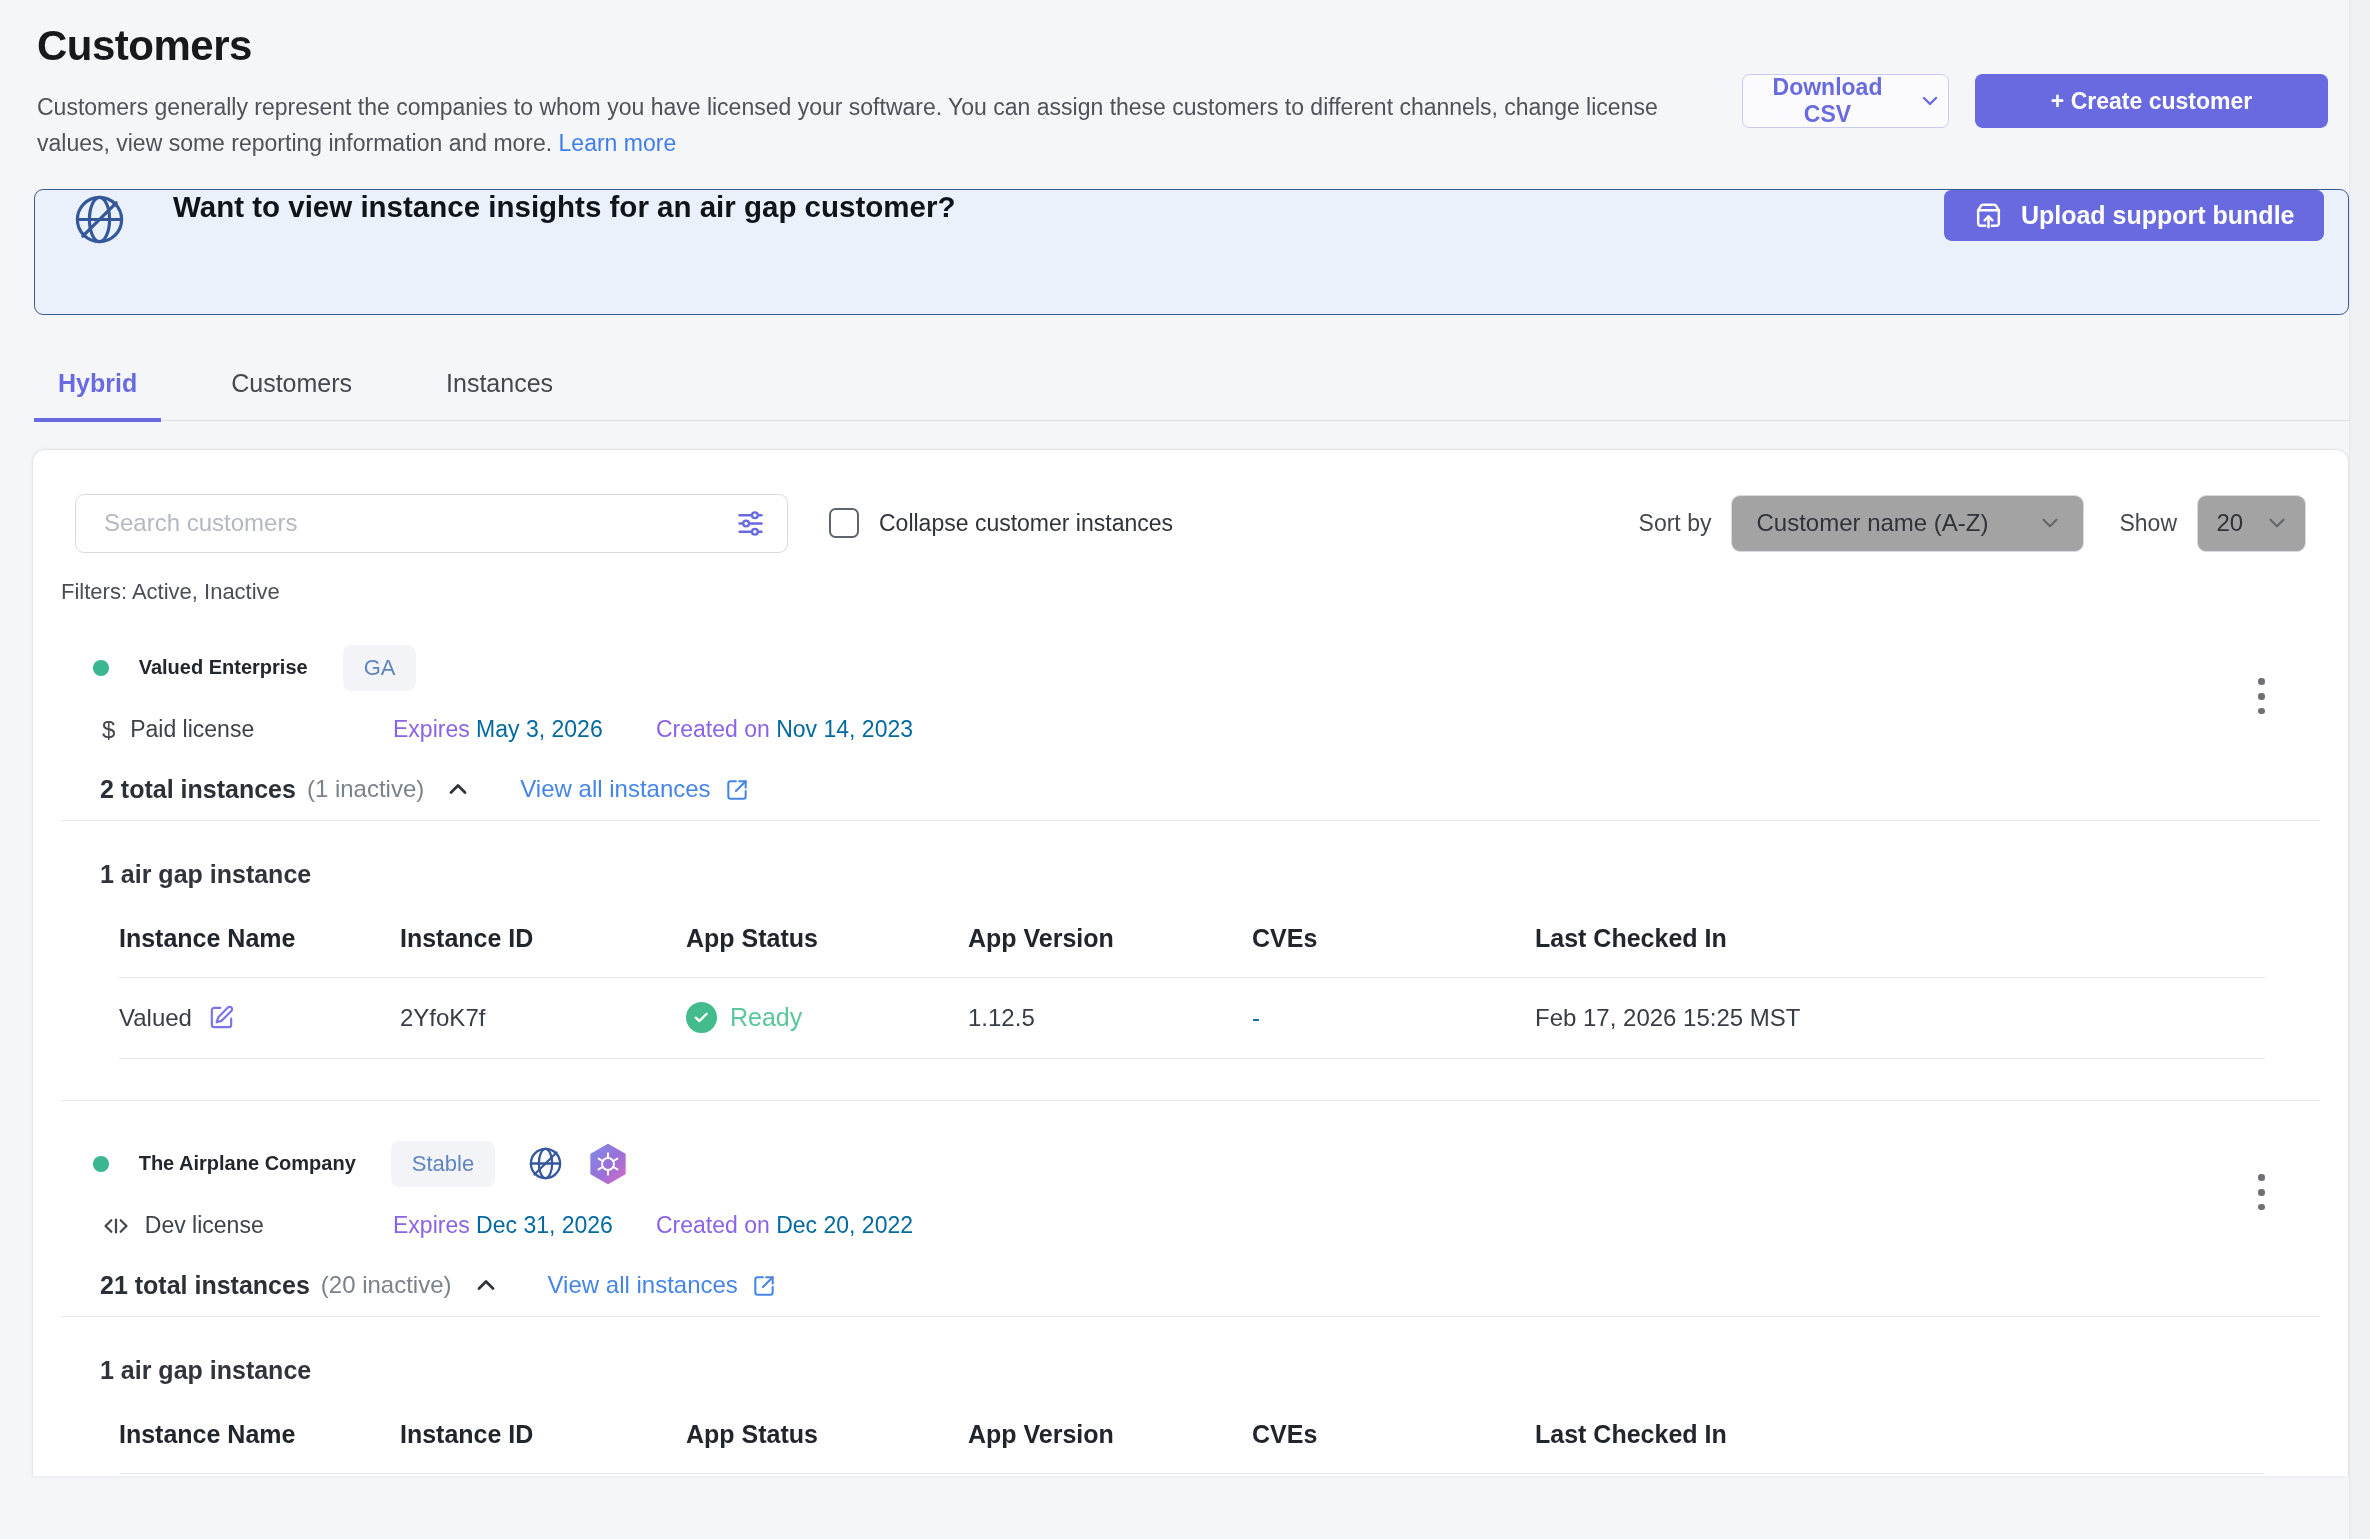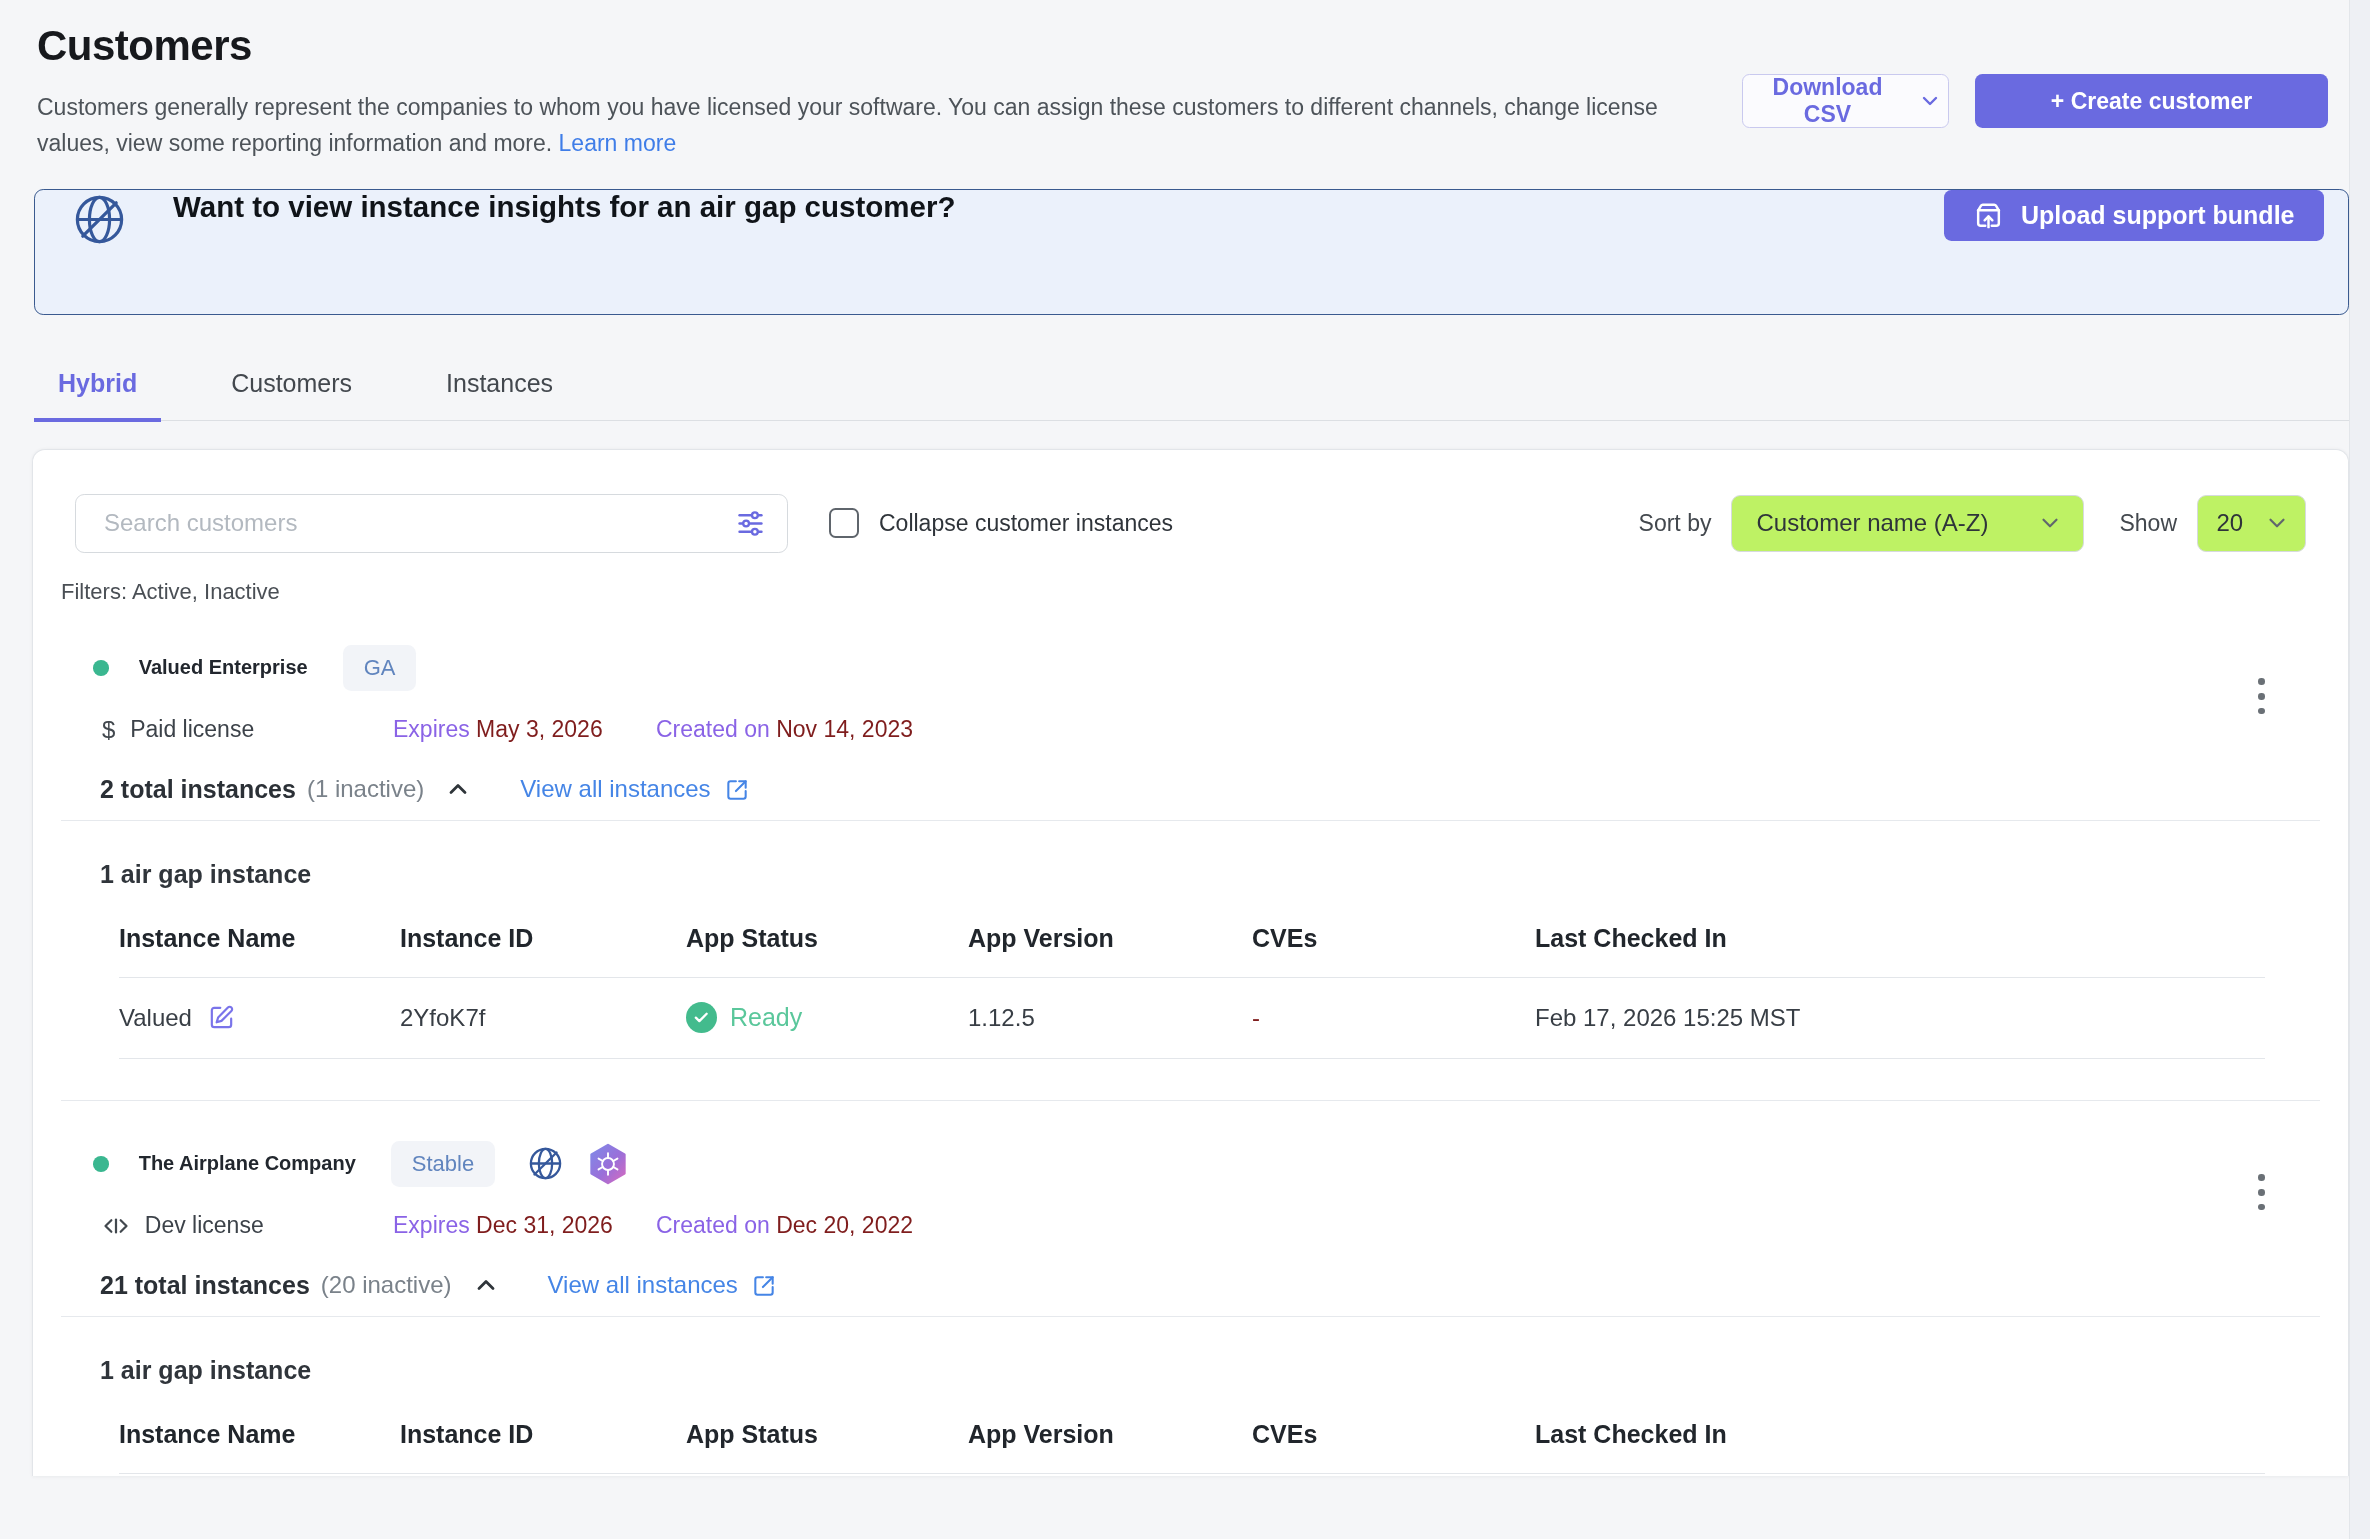--- a/index.html
+++ b/index.html
@@ -42,21 +42,21 @@
   .toolbar { display:flex; align-items:center; margin:44px 42px 0; }
   .search-box { width:713px; height:59px; border:1.8px solid #d6dade; border-radius:9.2px; background:#fff; display:flex; align-items:center;gap:12px; }
   .search-box input { flex:1; margin-left:26px; border:none; outline:none; font-family:inherit; font-size:24px; color:#33383d; background:transparent; }
   .search-box input::placeholder { color:#b3b9c0; }
   .sliders-btn { margin-right:20px; display:flex; cursor:pointer; }
   .collapse-wrap { display:flex; align-items:center; margin-left:41px; gap:20px; cursor:pointer; }
   .checkbox { width:30px; height:30px; border:2.8px solid #5f656c; border-radius:6.5px; background:#fff; }
   .collapse-label { font-size:23px; color:#2f343a; }
   .toolbar-right { margin-left:auto; display:flex; align-items:center; }
   .ctl-label { font-size:23px; color:#43484e; }
-  .select { height:57px; border:1.8px solid #d6dade; border-radius:9.2px; background:#bef264; display:flex; align-items:center; font-size:24px; color:#2f343a; cursor:pointer; }
+  .select { height:57px; border:1.8px solid #d6dade; border-radius:9.2px; background:#a3a3a3; display:flex; align-items:center; font-size:24px; color:#2f343a; cursor:pointer; }
   .select-sort { width:353px; margin-left:20px; padding:0 20px 0 24px; }
   .select-show { width:109px; margin-left:20px; padding:0 14.8px 0 18.5px; }
   .select .val { flex:1; }
   .show-label { margin-left:35px; }
 
   .filters-line { margin:26px 0 0 28px; font-size:22px; color:#4a4f55; }
 
   
   .cust-head { position:relative; display:flex; align-items:center; margin:39px 74px 0 60px; height:48px; }
   .dot { width:15.7px; height:15.7px; border-radius:50%; background:#3ab790; flex:none; }
@@ -64,21 +64,21 @@
   .badge { margin-left:35px; background:#f2f4f8; color:#6185be; font-size:22px; padding:10px 21px; border-radius:8.3px; }
   .head-icons { display:flex; align-items:center; gap:22px; margin-left:31px; }
   .kebab { position:absolute; right:0; top:31px; display:flex; flex-direction:column; gap:8.3px; padding:3.7px 9.2px; cursor:pointer; }
   .kebab i { width:6.5px; height:6.5px; border-radius:50%; background:#6a7076; }
 
   .license-row { display:flex; align-items:center; margin:24px 0 0 69px; font-size:23px; }
   .lic { display:flex; align-items:center; gap:14.8px; color:#3c4249; width:291px; }
   .lic-glyph { font-size:24px; color:#42484e; }
   .exp { width:263px; }
   .violet { color:#8a63e6; }
-  .gray-val { color:#7f1d1d; }
+  .gray-val { color:#0369a1; }
 
   .inst-row { display:flex; align-items:center; margin:28px 0 0 67px; height:35px; }
   .total { font-size:25px; font-weight:700; color:#2b3036; }
   .inactive { font-size:24px; color:#7a828a; margin-left:11px; }
   .chev-up { margin-left:20px; display:flex; cursor:pointer; }
   .view-all { display:flex; align-items:flex-end; gap:13px; margin-left:48px; font-size:24px; color:#4585e6; text-decoration:none; cursor:pointer; }
 
   .divider { border:none; border-top:1.8px solid #e6e9ed; margin:13px 28px 0; }
   .section-divider { border:none; border-top:1.8px solid #e6e9ed; margin:41px 28px 0; }
 

